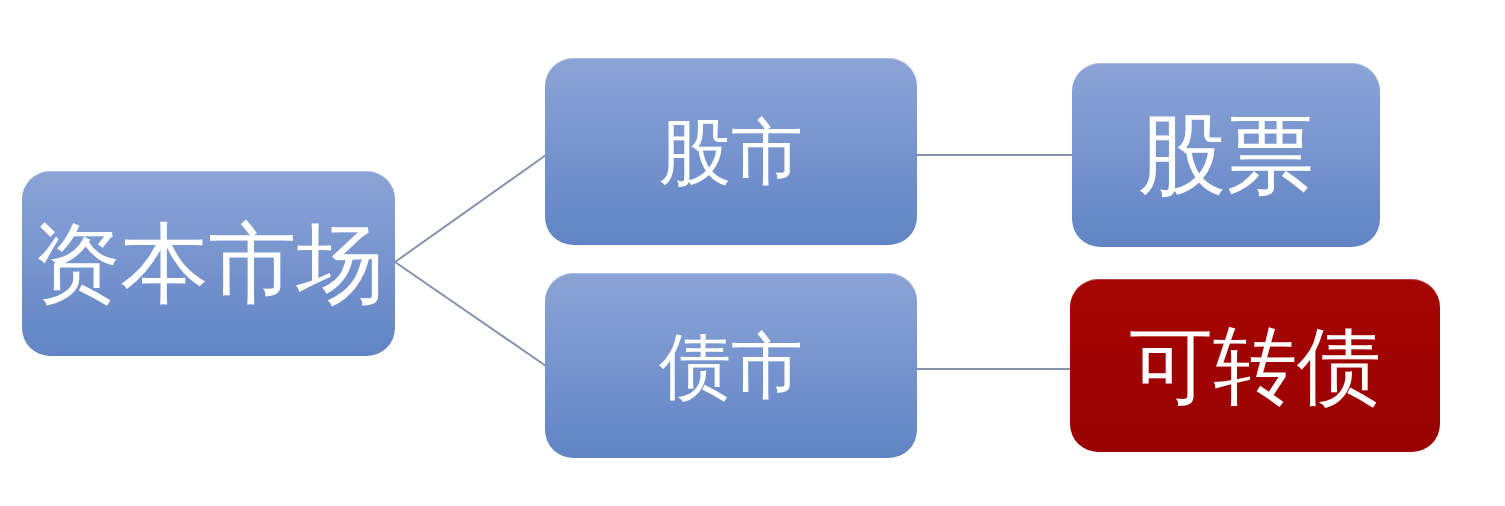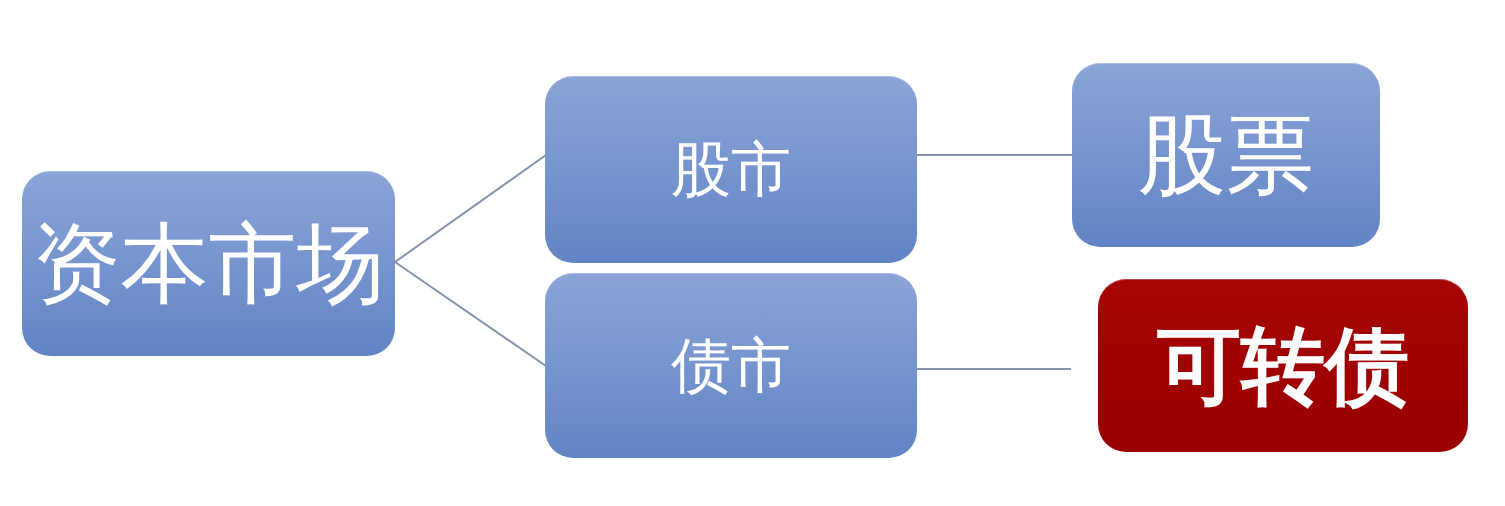--- a/index.html
+++ b/index.html
@@ -33,27 +33,26 @@
     box-shadow: inset 0 1px 0 rgba(255,255,255,0.25);
     line-height: 1;
     white-space: nowrap;
   }
   .node-blue {
     background: linear-gradient(180deg, var(--node-blue-top, #8BA4D7), var(--node-blue-bottom, #6184C5));
     font-weight: 400;
   }
   .node-red {
     background: linear-gradient(180deg, var(--node-red-top, #A60505), var(--node-red-bottom, #9A0101));
-    font-weight: 700;
-    margin-left: 28px;
+    font-weight: 400;
   }
   #node-capital-market   { left: 22px;   top: 171px; width: 373px; height: 185px; font-size: 88px; }
-  #node-stock-market     { left: 545px;  top: 76px;  width: 372px; height: 187px; font-size: 60px; }
+  #node-stock-market     { left: 545px;  top: 58px;  width: 372px; height: 187px; font-size: 72px; }
   #node-stock            { left: 1072px; top: 63px;  width: 308px; height: 184px; font-size: 88px; }
-  #node-bond-market      { left: 545px;  top: 273px; width: 372px; height: 185px; font-size: 60px; }
+  #node-bond-market      { left: 545px;  top: 273px; width: 372px; height: 185px; font-size: 72px; }
   #node-convertible-bond { left: 1070px; top: 279px; width: 370px; height: 173px; font-size: 84px; }
 </style>
 </head>
 <body>
 
 <svg id="connector-layer" viewBox="0 0 1505 506" xmlns="http://www.w3.org/2000/svg">
   <line x1="395" y1="262" x2="546" y2="155" stroke-width="2" stroke="#8593AD"></line>
   <line x1="395" y1="262" x2="546" y2="366" stroke-width="2" stroke="#8593AD"></line>
   <line x1="916" y1="155" x2="1073" y2="155" stroke-width="2" stroke="#8593AD"></line>
   <line x1="916" y1="369" x2="1071" y2="369" stroke-width="2" stroke="#8593AD"></line>

